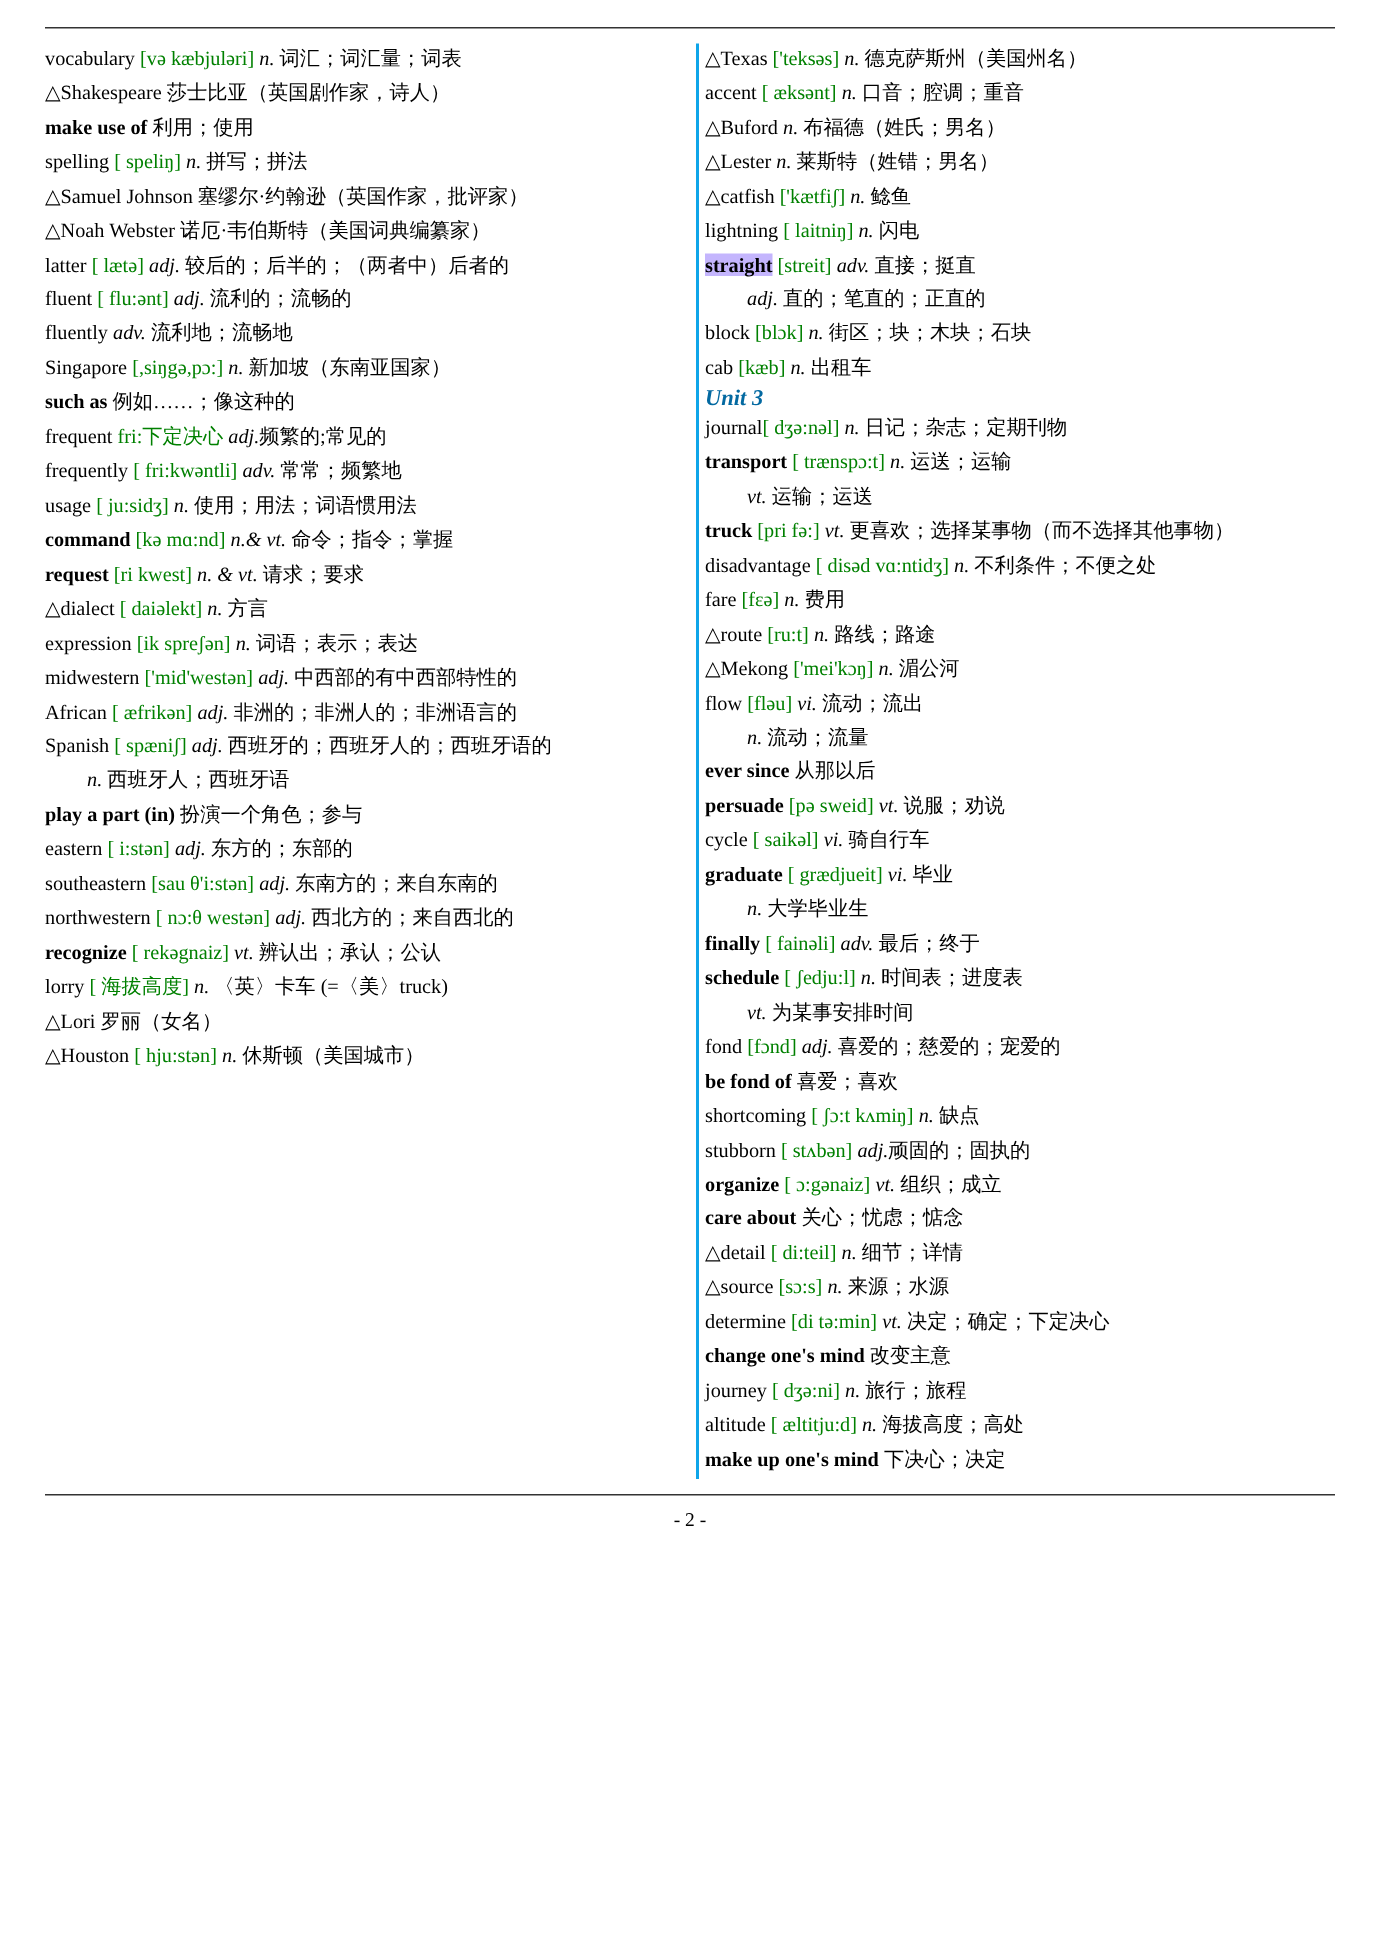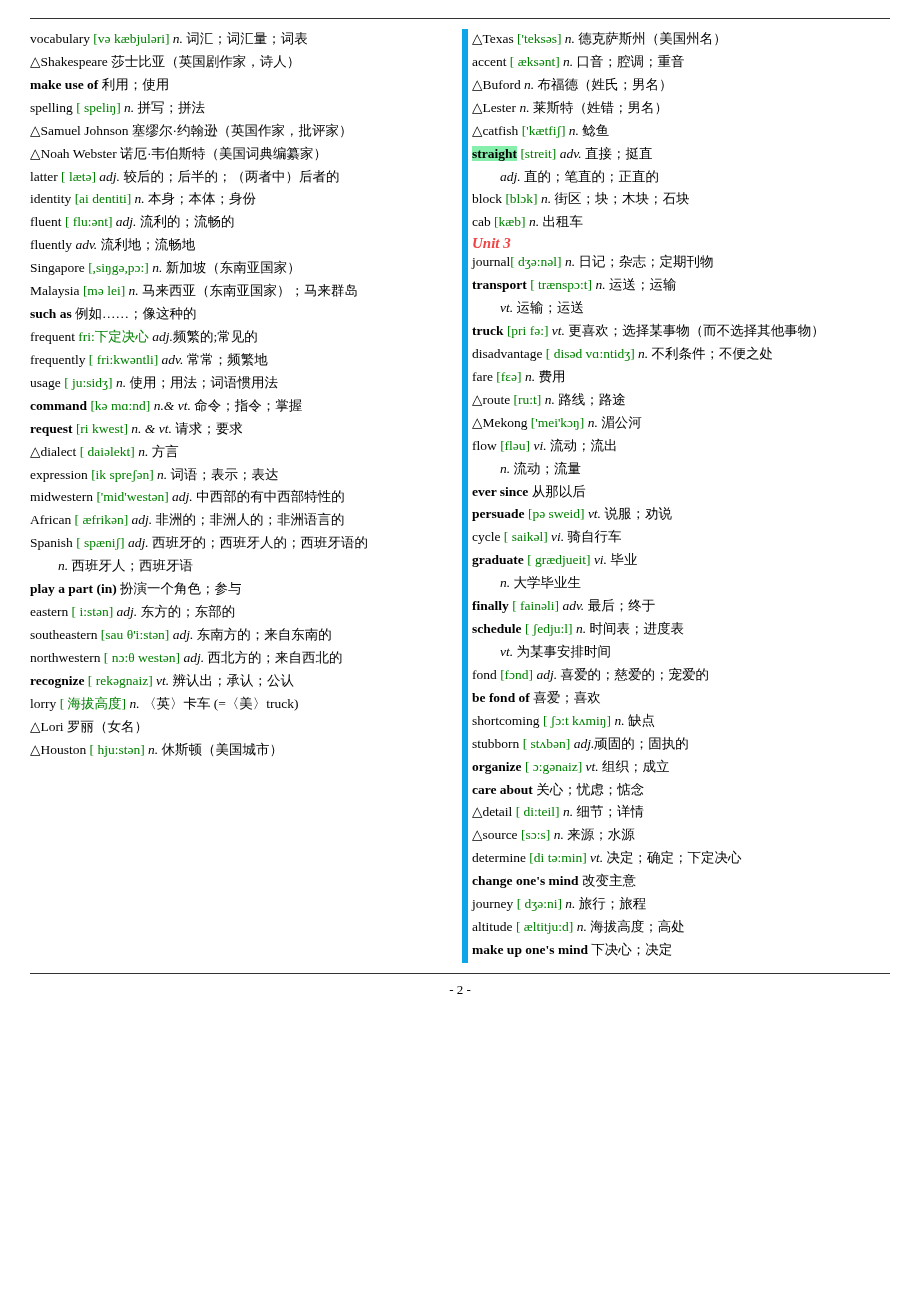--- a/index.html
+++ b/index.html
@@ -30,39 +30,39 @@
       display: flex;
       gap: 0;
     }
     .col {
       flex: 1;
       padding-right: 14px;
     }
     .col:last-child {
       padding-right: 0;
       padding-left: 4px;
-      border-left: 6px solid #0ea5e9;
+      border-left: 2px solid #0ea5e9;
     }
     .entry {
       margin-bottom: 2px;
       line-height: 1.55;
     }
     .bold { font-weight: bold; font-family: Liberation Serif, serif; }
     .phonetic { color: #008000; }
     .pos { font-style: italic; color: #000; }
     .unit-heading {
       text-align: center;
       font-style: italic;
-      color: #ef4444;
+      color: #0369a1;
       font-weight: bold;
       font-size: 15px;
       margin: 20px 0 6px 0;
     }
     .highlight-yellow {
-      background-color: #86efac;
+      background-color: #c4b5fd;
       font-weight: bold;
     }
     .indent {
       padding-left: 28px;
       display: block;
     }
     .page-number {
       text-align: center;
       margin-top: 8px;
       font-size: 13px;
@@ -75,25 +75,23 @@
   <hr class="top-divider">
   <div class="columns">
     <div class="col" id="left-col">
         <div class="entry">vocabulary <span class="phonetic">[və  kæbjuləri]</span> <span class="pos">n.</span> 词汇；词汇量；词表</div>
         <div class="entry">△Shakespeare 莎士比亚（英国剧作家，诗人）</div>
         <div class="entry"><span class="bold">make use of</span> 利用；使用</div>
         <div class="entry">spelling <span class="phonetic">[  speliŋ]</span> <span class="pos">n.</span> 拼写；拼法</div>
         <div class="entry">△Samuel Johnson 塞缪尔·约翰逊（英国作家，批评家）</div>
         <div class="entry">△Noah Webster 诺厄·韦伯斯特（美国词典编纂家）</div>
         <div class="entry">latter <span class="phonetic">[  lætə]</span> <span class="pos">adj.</span> 较后的；后半的；（两者中）后者的</div>
-        <div class="entry">identity <span class="phonetic">[ai  dentiti]</span> <span class="pos">n.</span> 本身；本体；身份</div>
         <div class="entry">fluent <span class="phonetic">[  flu:ənt]</span> <span class="pos">adj.</span> 流利的；流畅的</div>
         <div class="entry">fluently <span class="pos">adv.</span> 流利地；流畅地</div>
         <div class="entry">Singapore <span class="phonetic">[,siŋgə,pɔ:]</span> <span class="pos">n.</span> 新加坡（东南亚国家）</div>
-        <div class="entry">Malaysia <span class="phonetic">[mə  lei]</span> <span class="pos">n.</span> 马来西亚（东南亚国家）；马来群岛</div>
         <div class="entry"><span class="bold">such as</span> 例如……；像这种的</div>
         <div class="entry">frequent   <span class="phonetic">fri:下定决心</span> <span class="pos">adj.</span>频繁的;常见的</div>
         <div class="entry">frequently <span class="phonetic">[  fri:kwəntli]</span> <span class="pos">adv.</span> 常常；频繁地</div>
         <div class="entry">usage <span class="phonetic">[  ju:sidʒ]</span> <span class="pos">n.</span> 使用；用法；词语惯用法</div>
         <div class="entry"><span class="bold">command</span> <span class="phonetic">[kə  mɑ:nd]</span> <span class="pos">n.&amp; vt.</span> 命令；指令；掌握</div>
         <div class="entry"><span class="bold">request</span> <span class="phonetic">[ri  kwest]</span> <span class="pos">n. &amp; vt.</span> 请求；要求</div>
         <div class="entry">△dialect <span class="phonetic">[  daiəlekt]</span> <span class="pos">n.</span> 方言</div>
         <div class="entry">expression <span class="phonetic">[ik  spreʃən]</span> <span class="pos">n.</span> 词语；表示；表达</div>
         <div class="entry">midwestern <span class="phonetic">['mid'westən]</span>  <span class="pos">adj.</span> 中西部的有中西部特性的</div>
         <div class="entry">African <span class="phonetic">[  æfrikən]</span> <span class="pos">adj.</span> 非洲的；非洲人的；非洲语言的</div>
@@ -109,20 +107,21 @@
         <div class="entry">lorry <span class="phonetic">[  海拔高度]</span> <span class="pos">n.</span> 〈英〉卡车 (=〈美〉truck)</div>
         <div class="entry">△Lori 罗丽（女名）</div>
         <div class="entry">△Houston <span class="phonetic">[  hju:stən]</span> <span class="pos">n.</span> 休斯顿（美国城市）</div>
       </div>
     <div class="col" id="right-col">
         <div class="entry">△Texas <span class="phonetic">['teksəs]</span> <span class="pos">n.</span> 德克萨斯州（美国州名）</div>
         <div class="entry">accent <span class="phonetic">[  æksənt]</span> <span class="pos">n.</span> 口音；腔调；重音</div>
         <div class="entry">△Buford <span class="pos">n.</span> 布福德（姓氏；男名）</div>
         <div class="entry">△Lester <span class="pos">n.</span> 莱斯特（姓错；男名）</div>
         <div class="entry">△catfish <span class="phonetic">['kætfiʃ]</span> <span class="pos">n.</span> 鲶鱼</div>
+        <div class="entry">lightning <span class="phonetic">[  laitniŋ]</span> <span class="pos">n.</span> 闪电</div>
         <div class="entry"><span class="highlight-yellow">straight</span> <span class="phonetic">[streit]</span> <span class="pos">adv.</span> 直接；挺直</div>
         <div class="entry">
           <span class="indent">    <span class="pos">adj.</span>  直的；笔直的；正直的</span>
         </div>
         <div class="entry">block <span class="phonetic">[blɔk]</span> <span class="pos">n.</span> 街区；块；木块；石块</div>
         <div class="entry">cab <span class="phonetic">[kæb]</span> <span class="pos">n.</span> 出租车</div>
         <div><span class="unit-heading">Unit 3</span></div>
         <div class="entry">journal<span class="phonetic">[  dʒə:nəl]</span> <span class="pos">n.</span> 日记；杂志；定期刊物</div>
         <div class="entry"><span class="bold">transport</span> <span class="phonetic">[  trænspɔ:t]</span> <span class="pos">n.</span> 运送；运输</div>
         <div class="entry">

